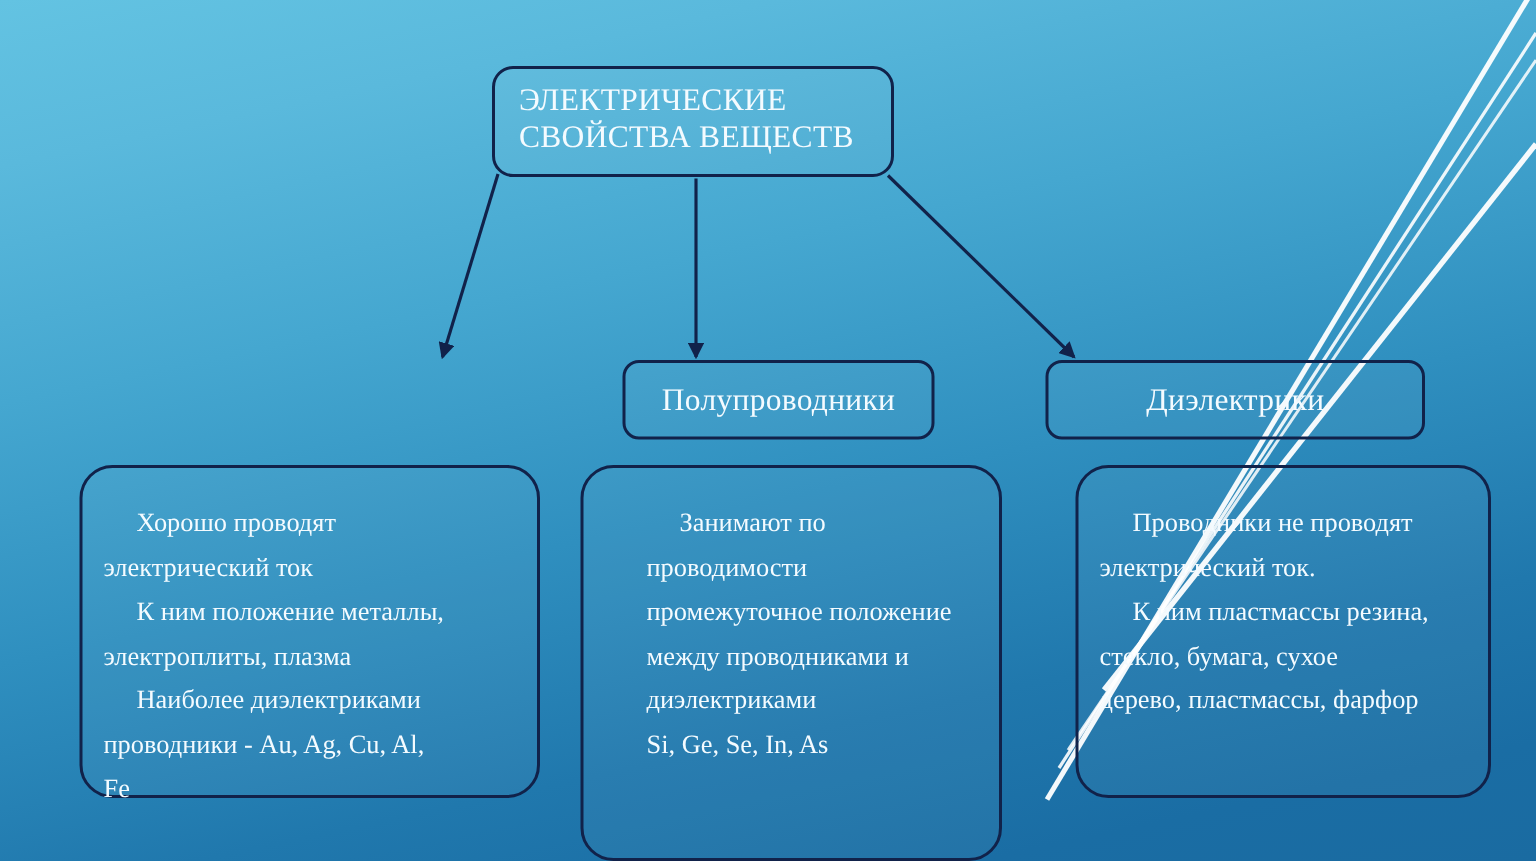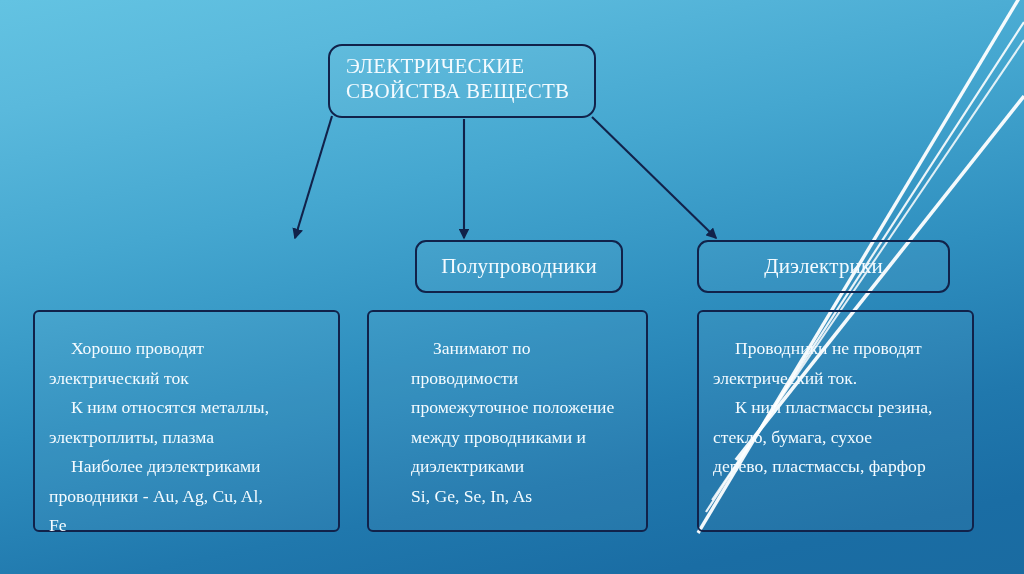--- a/index.html
+++ b/index.html
@@ -61,27 +61,28 @@
     align-items: center;
     justify-content: center;
     font-size: 21px;
     letter-spacing: 0.2px;
   }
   .cat-1 { left: 103px; top: 240px; width: 197px; }
   .cat-2 { left: 371px; top: 240px; width: 208px; margin-left: 44px; }
   .cat-3 { left: 697px; top: 240px; width: 253px; }
 
   .body-node {
-    border-radius: 6px;
+    border-radius: 22px;
     padding: 22px 16px 0 14px;
     font-size: 17.6px;
     line-height: 29.5px;
+    margin-left: 20px;
   }
   .body-1 { left: 33px; top: 310px; width: 307px; height: 222px; }
-  .body-2 { left: 367px; top: 310px; width: 281px; height: 222px; padding-left: 42px; }
+  .body-2 { left: 367px; top: 310px; width: 281px; height: 264px; padding-left: 42px; }
   .body-3 { left: 697px; top: 310px; width: 277px; height: 222px; }
 
   .body-node .ln { display: block; white-space: nowrap; }
   .body-node .ln.ind { padding-left: 22px; }
 
   svg.connectors {
     position: absolute;
     left: 0; top: 0;
     width: 1024px;
     height: 574px;
@@ -123,21 +124,21 @@
   <div class="node cat-node cat-2">
     <span>Полупроводники</span>
   </div>
   <div class="node cat-node cat-3">
     <span>Диэлектрики</span>
   </div>
 
   <div class="node body-node body-1">
     <span class="ln ind">Хорошо проводят</span>
     <span class="ln">электрический ток</span>
-    <span class="ln ind">К ним относятся металлы,</span>
+    <span class="ln ind">К ним положение металлы,</span>
     <span class="ln">электроплиты, плазма</span>
     <span class="ln ind">Наиболее диэлектриками</span>
     <span class="ln">проводники - Au, Ag, Cu, Al,</span>
     <span class="ln">Fe</span>
   </div>
 
   <div class="node body-node body-2">
     <span class="ln ind">Занимают по</span>
     <span class="ln">проводимости</span>
     <span class="ln">промежуточное положение</span>

